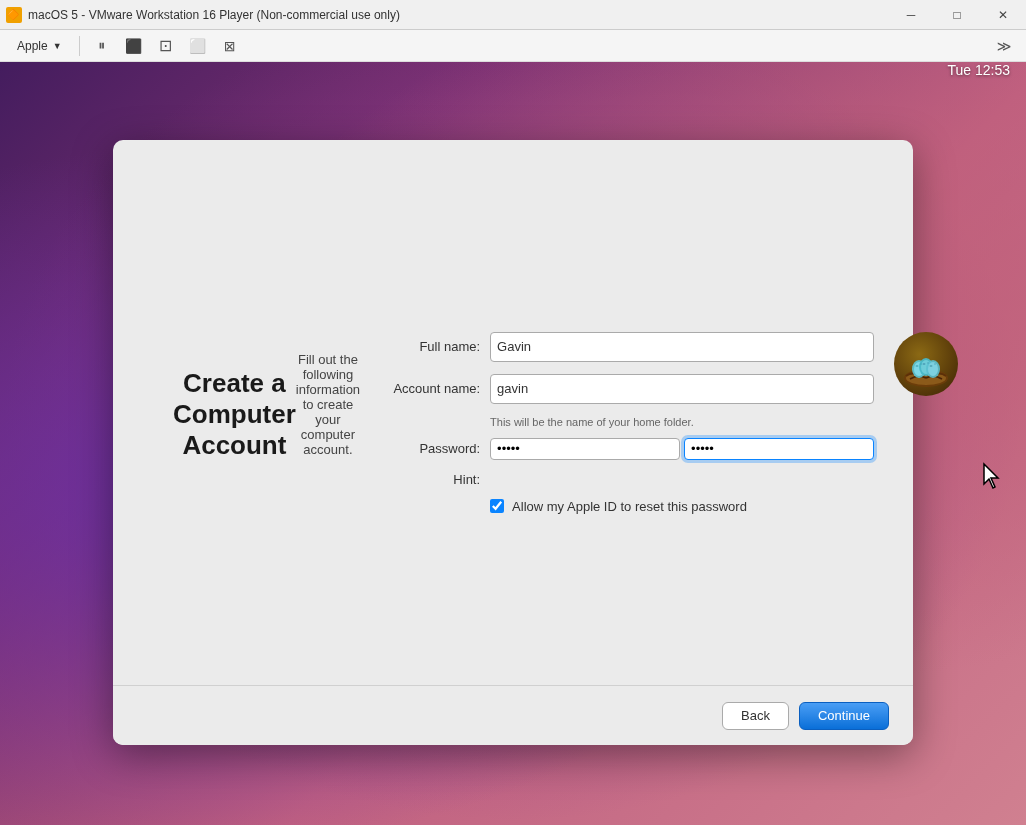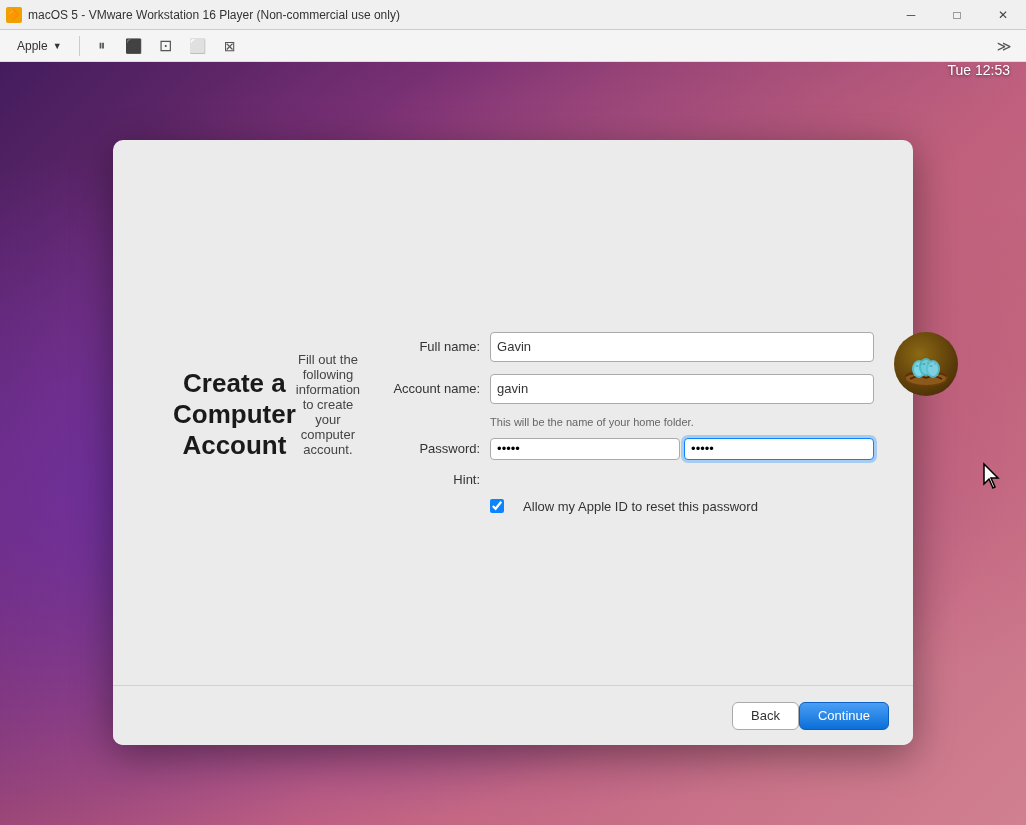--- a/index.html
+++ b/index.html
@@ -281,21 +281,21 @@
       width: 56px;
       height: 56px;
     }
 
     
     .checkbox-row {
       display: flex;
       align-items: center;
       margin-top: 4px;
       margin-left: 130px;
-      gap: 19px;
+      gap: 8px;
     }
 
     .checkbox-input {
       width: 14px;
       height: 14px;
       accent-color: #0a84ff;
       cursor: pointer;
     }
 
     .checkbox-label {
@@ -304,20 +304,21 @@
     }
 
     
     .dialog-footer {
       height: 60px;
       border-top: 1px solid #d0d0d0;
       display: flex;
       align-items: center;
       justify-content: flex-end;
       padding: 0 24px;
+      gap: 10px;
       background: #ebebeb;
       border-radius: 0 0 10px 10px;
     }
 
     .btn {
       height: 28px;
       padding: 0 18px;
       border-radius: 6px;
       font-size: 13px;
       cursor: pointer;

